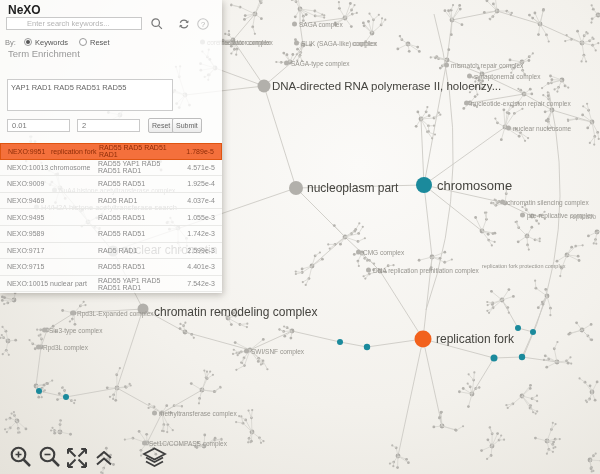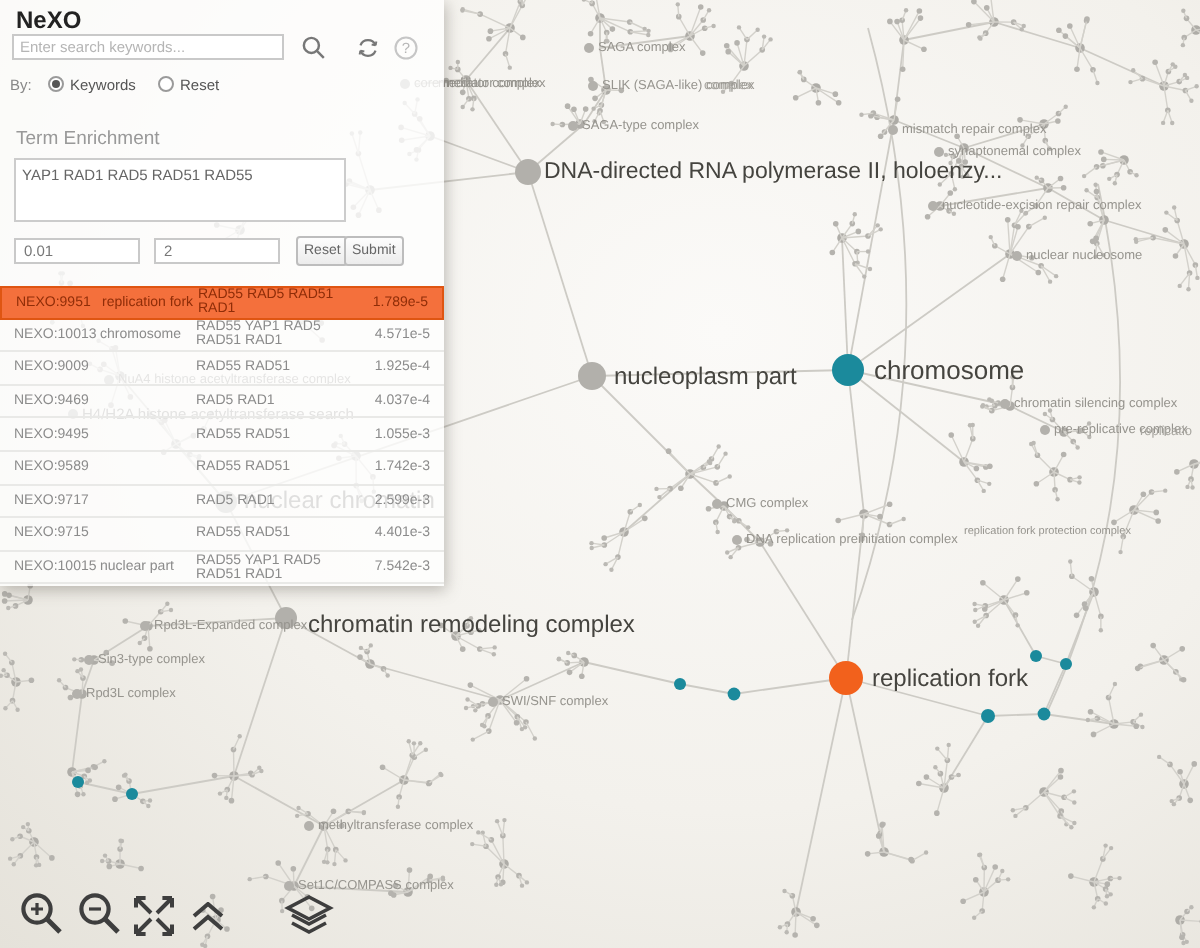--- a/index.html
+++ b/index.html
@@ -13,30 +13,30 @@
     font-size:6.5px;color:#96948e;white-space:nowrap;transform:translateY(-50%);}
   .nlabel .dot{width:5px;height:5px;border-radius:50%;background:#b3b1ac;flex:0 0 auto;}
   .biglabel{position:absolute;z-index:3;font-size:12px;color:#45443f;white-space:nowrap;
     transform:translateY(-50%);}
 
   
   .panel{position:absolute;left:0;top:0;width:222px;height:293px;z-index:20;
     background:rgba(255,255,255,0.78);box-shadow:1px 2px 7px rgba(80,75,65,0.35);}
   .app-title{position:absolute;left:8px;top:3px;font-size:12px;font-weight:bold;color:#222;}
   .search-input{position:absolute;left:6px;top:17px;width:136px;height:13px;box-sizing:border-box;
-    border:1px solid #c9c9c9;background:#fff;font-size:7.5px;color:#555;padding:0 3px;}
+    border:1px solid #c9c9c9;background:#fff;font-size:7.5px;color:#555;padding:0 20px;}
   .search-input::placeholder{color:#b5b5b5;}
   .icon-btn{position:absolute;top:17px;width:14px;height:14px;cursor:pointer;}
   .by-label{position:absolute;left:5px;top:38px;font-size:7.5px;color:#888;}
   .radio{position:absolute;top:38px;box-sizing:border-box;width:8px;height:8px;
     border:1px solid #9a9a9a;border-radius:50%;background:#fff;}
   .radio.selected::after{content:'';display:block;width:4px;height:4px;margin:1px;
     border-radius:50%;background:#555;}
   .radio-label{position:absolute;top:38px;font-size:7.5px;color:#555;}
-  .section-heading{position:absolute;left:8px;top:64px;font-size:9.5px;color:#999;}
+  .section-heading{position:absolute;left:8px;top:48px;font-size:9.5px;color:#999;}
   .query-area{position:absolute;left:7px;top:79px;width:166px;height:32px;box-sizing:border-box;
     border:1px solid #ccc;background:#fff;font-size:7.5px;color:#666;padding:3px;resize:none;
     font-family:"Liberation Sans","DejaVu Sans",sans-serif;}
   .param-input{position:absolute;top:119px;width:63px;height:13px;box-sizing:border-box;
     border:1px solid #c9c9c9;background:#fff;font-size:7.5px;color:#777;padding:0 4px;}
   .btn{position:absolute;top:118px;height:15px;box-sizing:border-box;border:1px solid #bdbdbd;
     background:linear-gradient(#fdfdfd,#ececec);border-radius:2px;font-size:7px;color:#666;
     padding:0 3px;cursor:pointer;font-family:inherit;}
   
   .rtable{position:absolute;left:0;top:143px;right:0;}

